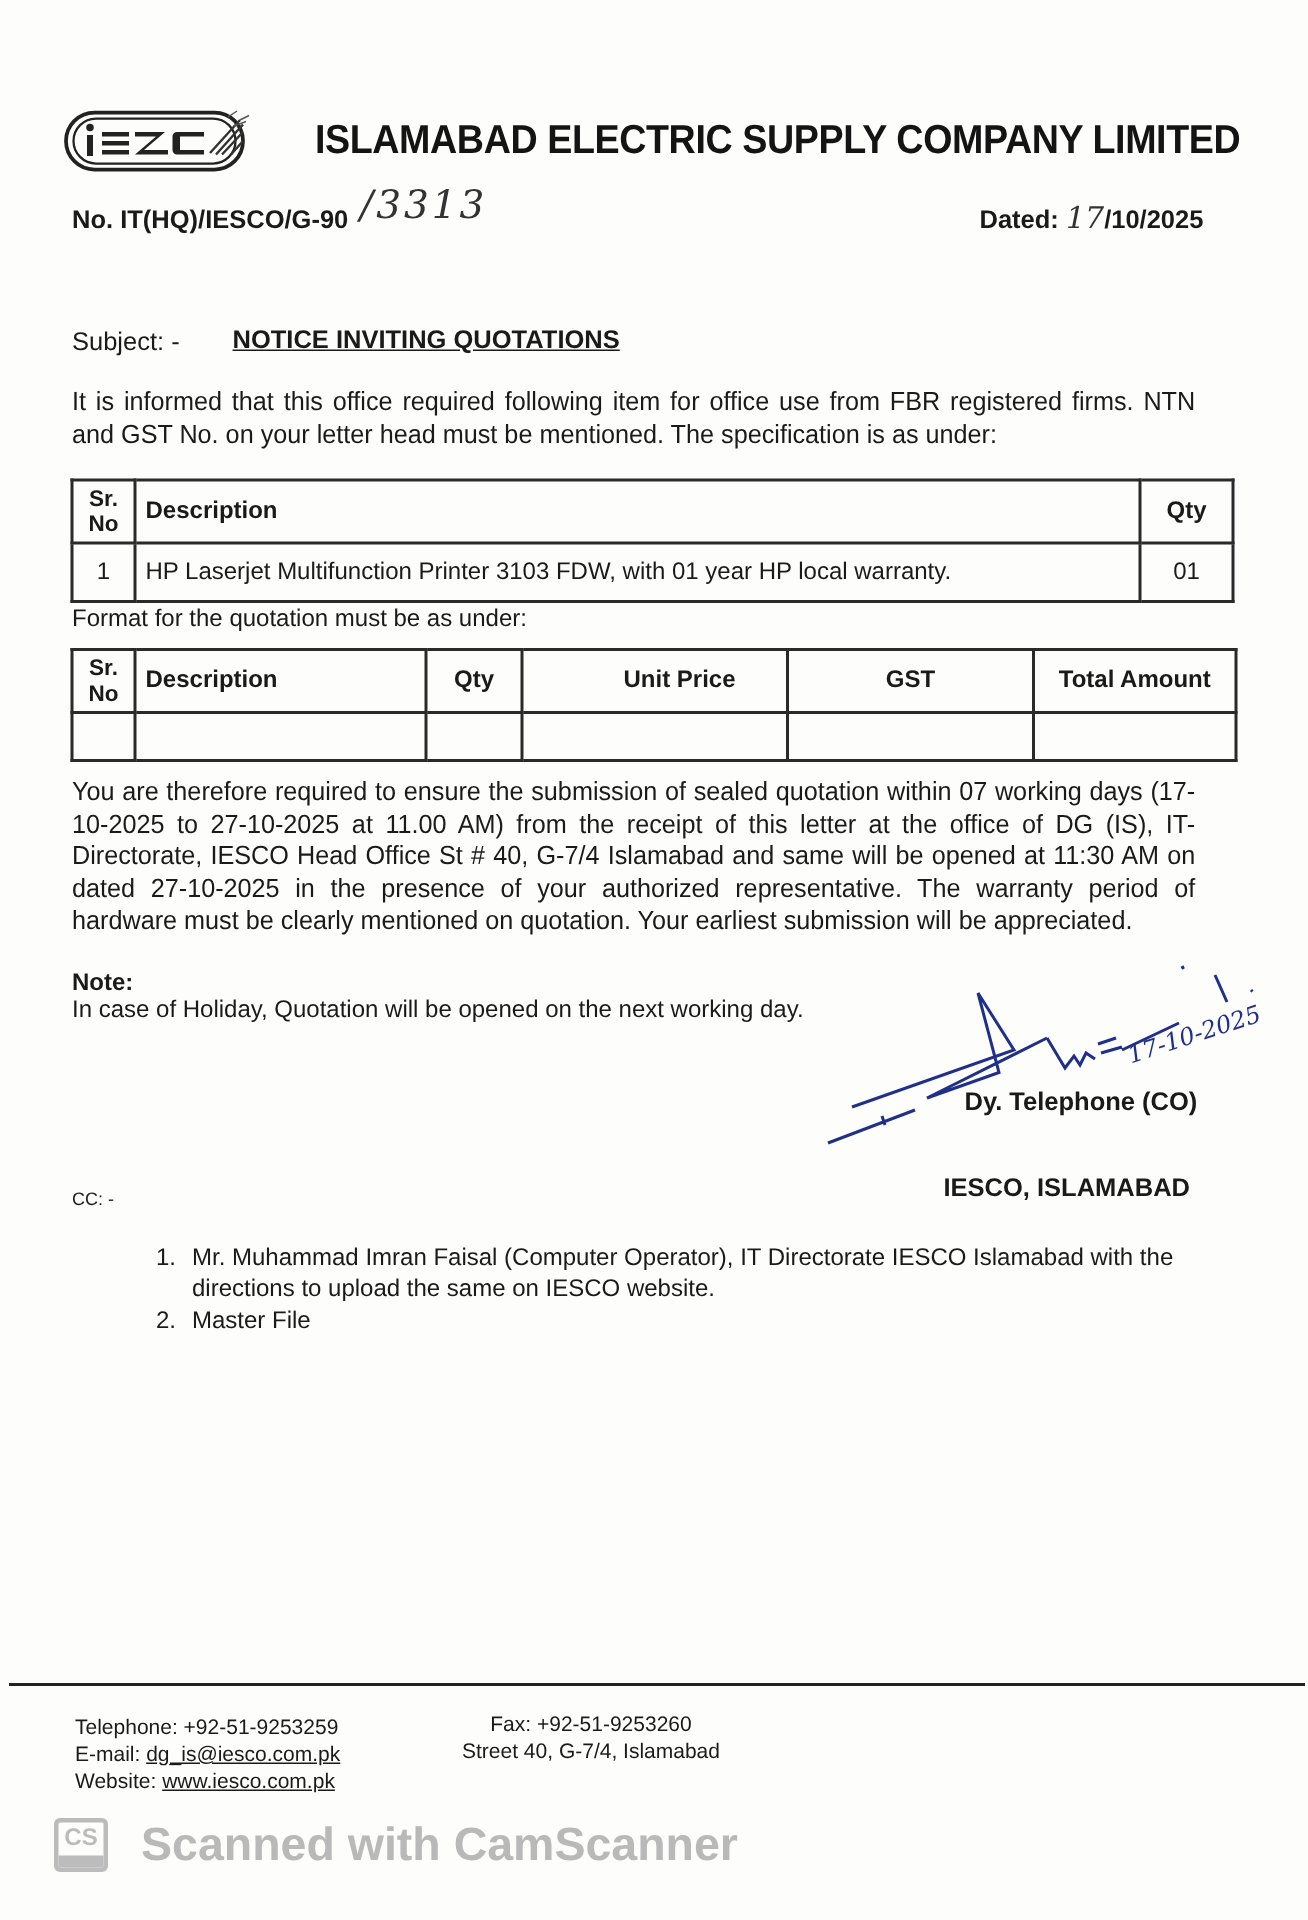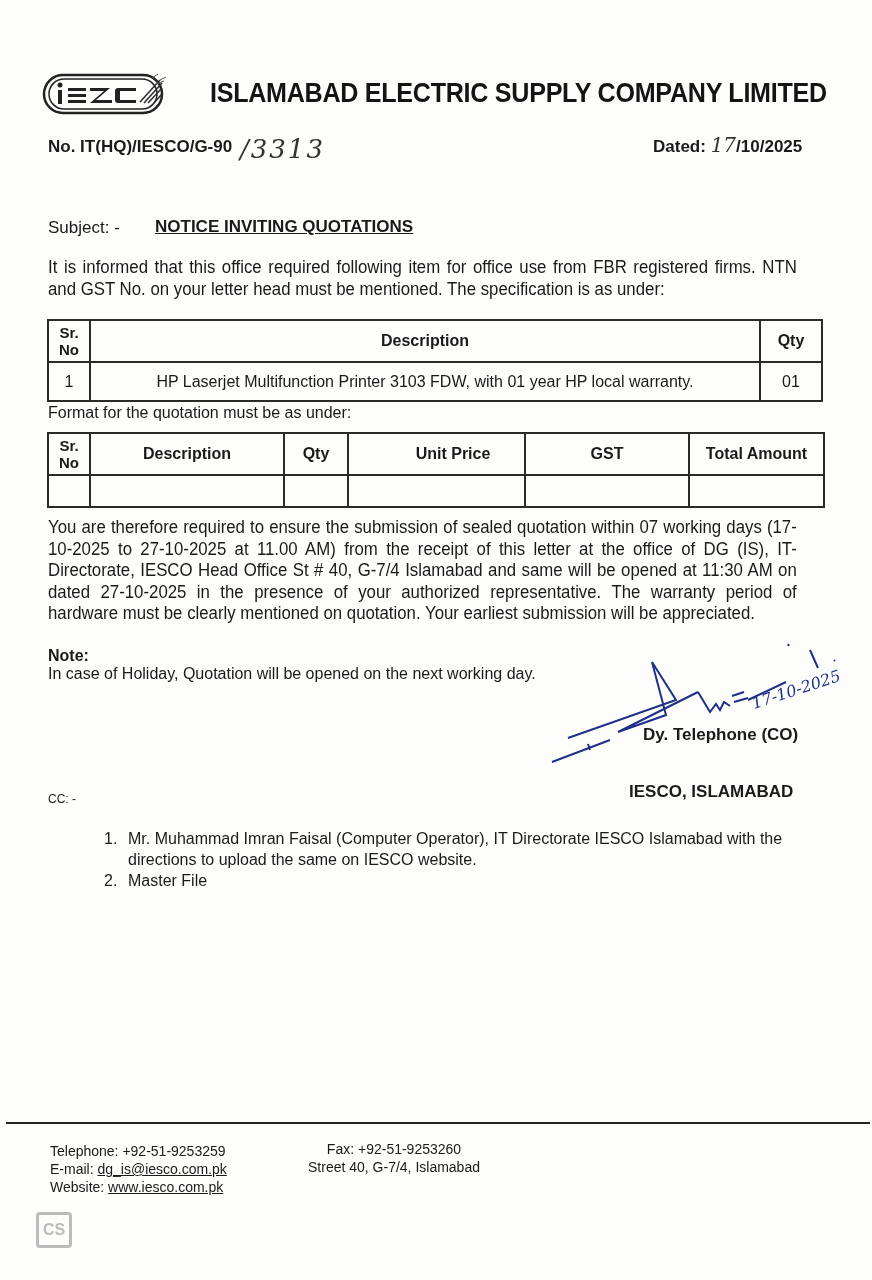--- a/index.html
+++ b/index.html
@@ -5,56 +5,56 @@
   html, body { margin: 0; padding: 0; }
   body {
     width: 872px; height: 1280px; background: #fdfdfc; position: relative; overflow: hidden;
     font-family: "Liberation Sans", sans-serif; color: #1a1a1a;
   }
   .abs { position: absolute; }
   .logo { left: 42px; top: 72px; width: 130px; height: 44px; }
   .company { left: 210px; top: 78px; font-size: 27px; font-weight: bold; letter-spacing: -0.3px; transform: scaleX(0.93); transform-origin: left; white-space: nowrap; color:#141414; }
   .refno { left: 48px; top: 137px; font-size: 17px; font-weight: bold; white-space: nowrap; }
   .hand { font-family: "DejaVu Serif", serif; font-weight: normal; font-style: italic; color: #333; }
-  .hand-ref { left: 240px; top: 134px; font-size: 26px; letter-spacing: 2px; }
+  .hand-ref { left: 240px; top: 122px; font-size: 26px; letter-spacing: 2px; }
   .dated { left: 653px; top: 133px; font-size: 17px; font-weight: bold; white-space: nowrap; }
   .subject { left: 48px; top: 218px; font-size: 17px; white-space: nowrap; }
   .subject-title { left: 155px; top: 217px; font-size: 17px; font-weight: bold; text-decoration: underline; white-space: nowrap; }
   .para { left: 48px; width: 780px; font-size: 17.5px; line-height: 21.5px; text-align: justify; transform: scaleX(0.96); transform-origin: left; }
   .p1 { top: 257px; }
   .p2 { top: 517px; }
   table { border-collapse: collapse; position: absolute; font-size: 16px; }
   td, th { border: 2px solid #2a2a2a; padding: 2px 6px; }
   th { font-weight: bold; }
   .t1 { left: 47px; top: 319px; width: 776px; }
   .t1 th { height: 36px; }
   .t1 td { height: 33px; }
   .t2 { left: 47px; top: 432px; width: 778px; }
   .t2 th { height: 36px; }
   .t2 td { height: 26px; }
   .srno { font-size: 15px; line-height: 17px; text-align: center; }
   .center { text-align: center; }
-  .left { text-align: center; }
+  .left { text-align: left; }
   .format-note { left: 48px; top: 404px; font-size: 16px; white-space: nowrap; }
   .note-title { left: 48px; top: 647px; font-size: 16px; font-weight: bold; }
   .note-text { left: 48px; top: 665px; font-size: 16px; white-space: nowrap; }
   .signature { left: 548px; top: 640px; width: 320px; height: 130px; }
   .sign-date { left: 750px; top: 680px; font-size: 16px; transform: rotate(-18deg); color: #1f2f8a; font-family: "DejaVu Serif", serif; font-style: italic; }
   .desig1 { left: 643px; top: 725px; font-size: 17px; font-weight: bold; white-space: nowrap; }
   .desig2 { left: 629px; top: 747px; font-size: 17px; font-weight: bold; white-space: nowrap; margin-top: 35px; }
   .cc { left: 48px; top: 792px; font-size: 12px; font-weight: normal; }
   .cc-list { left: 104px; top: 828px; font-size: 16px; line-height: 21px; width: 720px; }
   .cc-item { display: flex; }
   .cc-num { width: 24px; flex: none; }
   .footer-rule { left: 6px; top: 1122px; width: 864px; height: 2px; background: #222; }
   .footer-left { left: 50px; top: 1142px; font-size: 14px; line-height: 18px; }
   .footer-right { left: 308px; top: 1140px; font-size: 14px; line-height: 18px; text-align: center; }
   .u { text-decoration: underline; }
   .cs { left: 36px; top: 1212px; display: flex; align-items: center; color: #b9b9b9; font-size: 31px; font-weight: bold; white-space: nowrap; }
-  .cs-badge { width: 36px; height: 36px; border: 3px solid #bcbcbc; border-radius: 4px; margin-right: 22px; font-size: 16px; display:flex; flex-direction:row; box-sizing: border-box; }
+  .cs-badge { width: 36px; height: 36px; border: 3px solid #bcbcbc; border-radius: 4px; margin-right: 22px; font-size: 16px; display:flex; flex-direction:column; box-sizing: border-box; }
   .cs-badge .top { flex: 1; display:flex; align-items:center; justify-content:center; color:#bcbcbc; }
   .cs-badge .bot { height: 8px; background: #bcbcbc; }
 </style>
 </head>
 <body>
 
 <svg class="abs logo" viewBox="0 0 130 44">
   <rect x="2" y="3" width="118" height="38" rx="19" ry="19" fill="none" stroke="#222" stroke-width="2.5"></rect>
   <rect x="7" y="7" width="108" height="30" rx="15" ry="15" fill="none" stroke="#222" stroke-width="1.5"></rect>
   <circle cx="18" cy="13" r="2.5" fill="#222"></circle>
@@ -165,13 +165,14 @@
 <div class="abs footer-right">
   <div><span>Fax:</span> <span>+92-51-9253260</span></div>
   <div>Street 40, G-7/4, Islamabad</div>
 </div>
 
 <div class="abs cs">
   <div class="cs-badge">
     <div class="top">CS</div>
     <div class="bot"></div>
   </div>
+  <span>Scanned with CamScanner</span>
 </div>
 
 </body></html>

